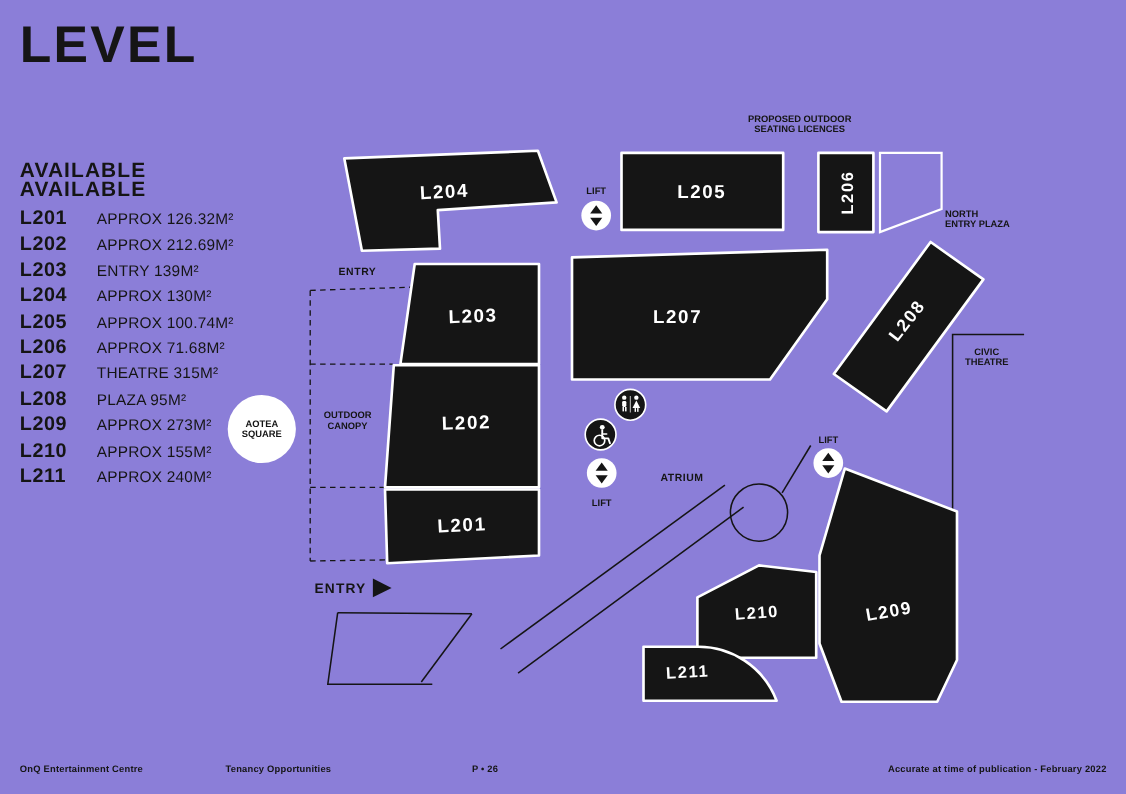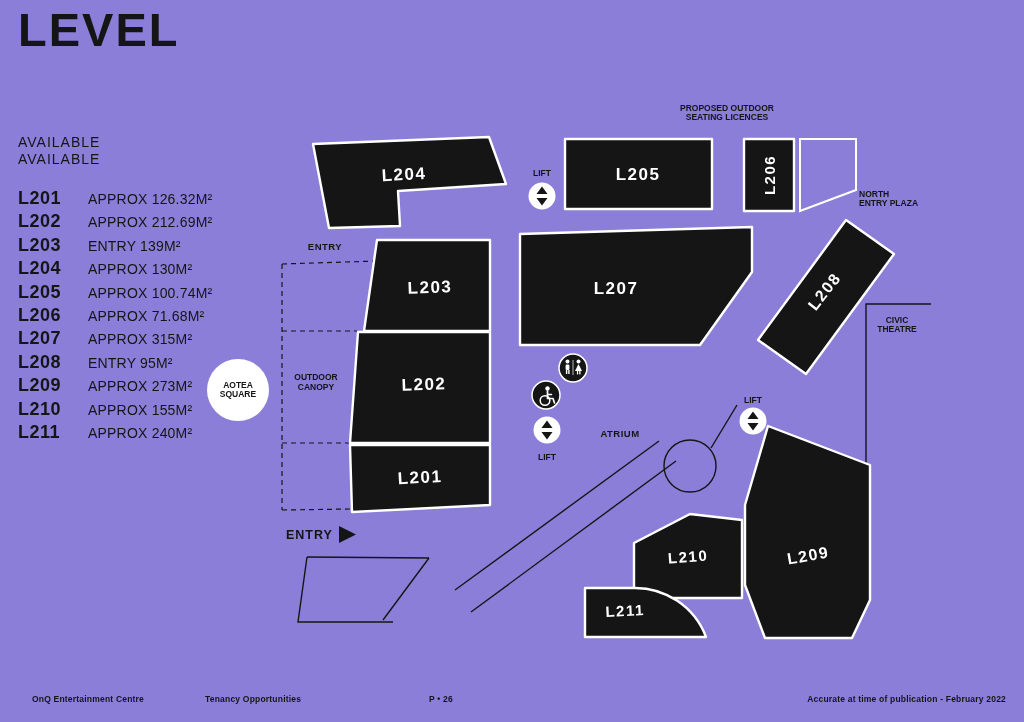--- a/index.html
+++ b/index.html
@@ -1,32 +1,32 @@
 <!DOCTYPE html>
 <html><head>
 <meta charset="utf-8">
 <style>
   *{margin:0;padding:0;box-sizing:border-box}
   html,body{width:1024px;height:722px;overflow:hidden}
   body{background:#8b7ed8;font-family:"Liberation Sans",sans-serif;color:#151515;position:relative}
 
-  .title{position:absolute;left:18px;top:10px;font-weight:900;font-size:47px;line-height:40px;letter-spacing:2px}
-  .ten-head{position:absolute;left:18px;top:134px;font-weight:400;font-size:14px;line-height:17px;letter-spacing:1px}
+  .title{position:absolute;left:18px;top:20px;font-weight:900;font-size:47px;line-height:40px;letter-spacing:2px}
+  .ten-head{position:absolute;left:18px;top:147px;font-weight:700;font-size:19px;line-height:17px;letter-spacing:1px}
   .ten-list{position:absolute;left:18px;top:188px;display:flex;flex-direction:column}
   .row{display:flex;align-items:baseline;height:23.4px}
   .code{width:70px;font-weight:900;font-size:18px;letter-spacing:0.5px}
   .area{font-weight:normal;font-size:14px;letter-spacing:0.2px}
 
   .map{position:absolute;left:0;top:0}
   svg text{font-family:"Liberation Sans",sans-serif;font-weight:bold}
   .ulabel{letter-spacing:1.5px;fill:#ffffff}
   .slabel{fill:#151515}
 
   .footer span{position:absolute;top:694px;font-size:8.5px;font-weight:bold;letter-spacing:0.2px}
-  .f-brand{left:32px}
+  .f-brand{left:18px}
   .f-doc{left:205px}
   .f-page{left:429px}
   .f-note{right:18px;text-align:center}
 </style>
 </head>
 <body>
 
 <header class="title">
   <div>LEVEL</div>
 </header>
@@ -56,25 +56,25 @@
   <div class="row">
       <span class="code">L205</span>
       <span class="area">APPROX 100.74M²</span>
     </div>
   <div class="row">
       <span class="code">L206</span>
       <span class="area">APPROX 71.68M²</span>
     </div>
   <div class="row">
       <span class="code">L207</span>
-      <span class="area">APPROX 315M²</span>
+      <span class="area">THEATRE 315M²</span>
     </div>
   <div class="row">
       <span class="code">L208</span>
-      <span class="area">ENTRY 95M²</span>
+      <span class="area">PLAZA 95M²</span>
     </div>
   <div class="row">
       <span class="code">L209</span>
       <span class="area">APPROX 273M²</span>
     </div>
   <div class="row">
       <span class="code">L210</span>
       <span class="area">APPROX 155M²</span>
     </div>
   <div class="row">

